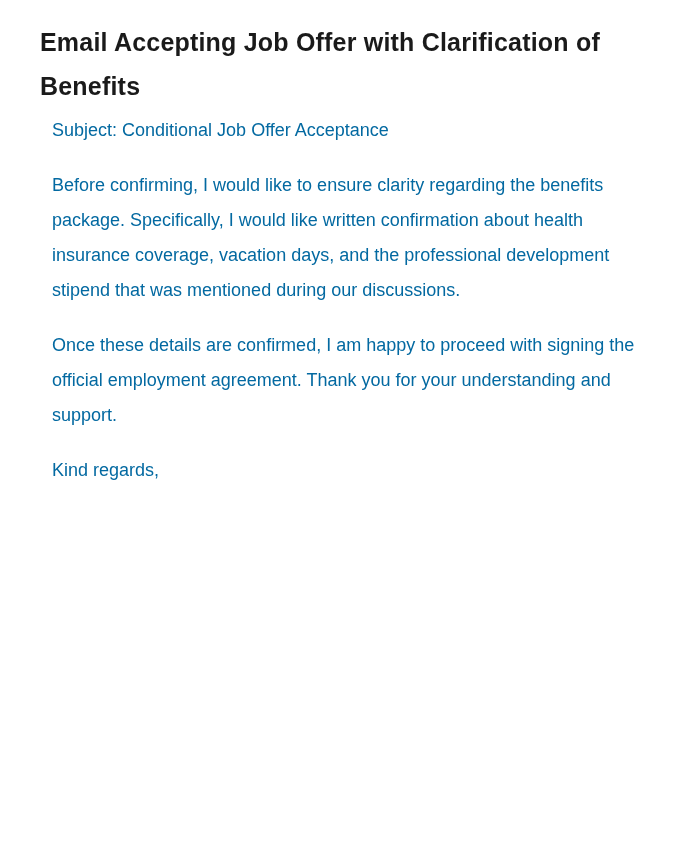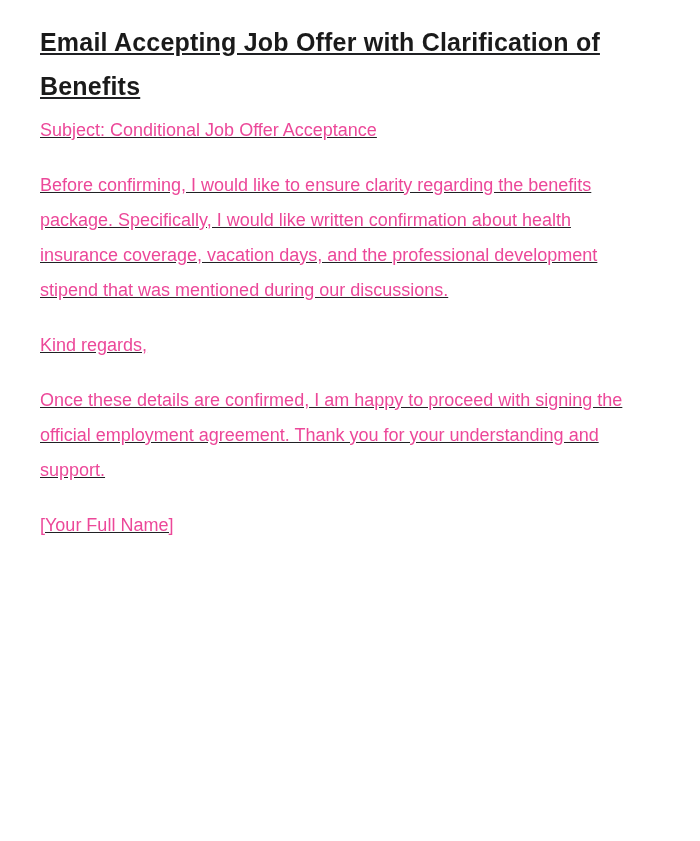--- a/index.html
+++ b/index.html
@@ -13,43 +13,41 @@
     height: 841px;
     box-sizing: border-box;
     background: #ffffff;
     padding: 20px 56px 0 40px;
     font-family: "Liberation Sans", sans-serif;
     color: #202124;
     overflow: hidden;
   }
   .content {
     max-width: 602px;
-    text-decoration: underline;
   }
   h1.doc-title {
     margin: 0 0 5px 0;
     font-size: 25px;
     line-height: 44px;
     font-weight: 700;
     color: #1a1a1a;
     letter-spacing: 0.2px;
   }
   p.doc-par {
-    margin: 0 0 20px 0;
+    margin: 0 0 20px 12px;
     font-size: 18px;
     line-height: 35px;
     font-weight: 400;
-    color: #ec4899;
+    color: #0369a1;
   }
 </style>
 </head>
 <body>
 
 <div class="page">
   <div class="content">
     <h1 class="doc-title">Email Accepting Job Offer with Clarification of Benefits</h1>
     <p class="doc-par">Subject: Conditional Job Offer Acceptance</p>
     <p class="doc-par">Before confirming, I would like to ensure clarity regarding the benefits package. Specifically, I would like written confirmation about health insurance coverage, vacation days, and the professional development stipend that was mentioned during our discussions.</p>
+    <p class="doc-par">Once these details are confirmed, I am happy to proceed with signing the official employment agreement. Thank you for your understanding and support.</p>
     <p class="doc-par">Kind regards,</p>
-    <p class="doc-par">Once these details are confirmed, I am happy to proceed with signing the official employment agreement. Thank you for your understanding and support.</p>
-    <p class="doc-par">[Your Full Name]</p>
   </div>
 </div>
 
 </body></html>

